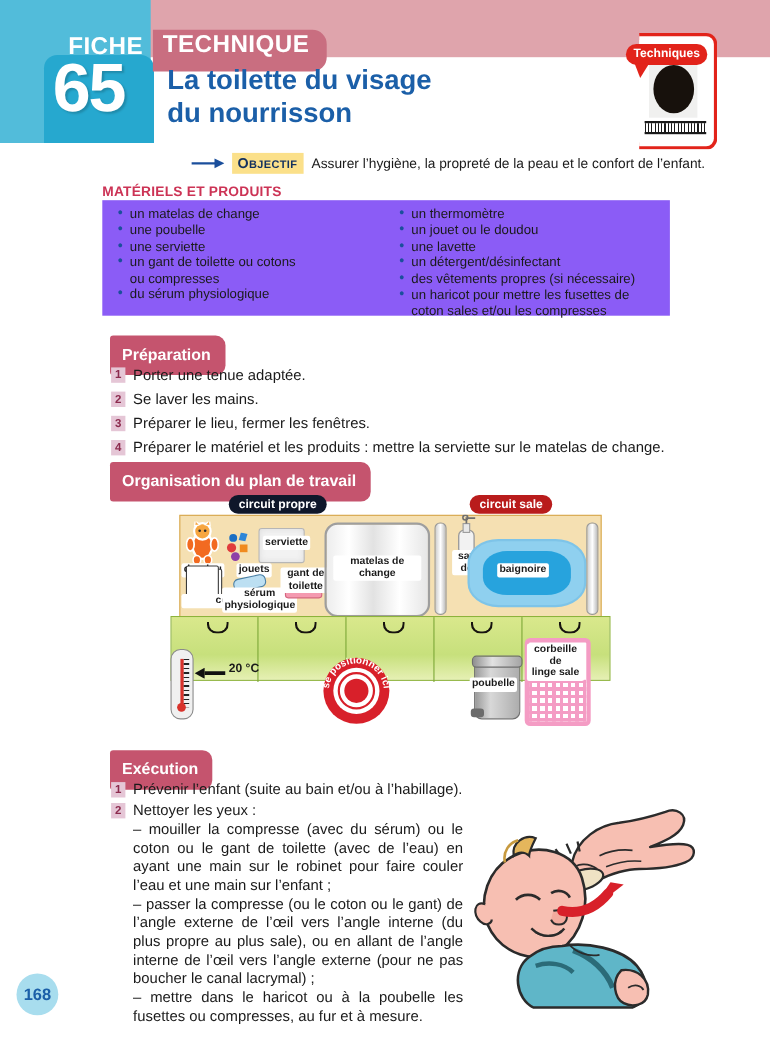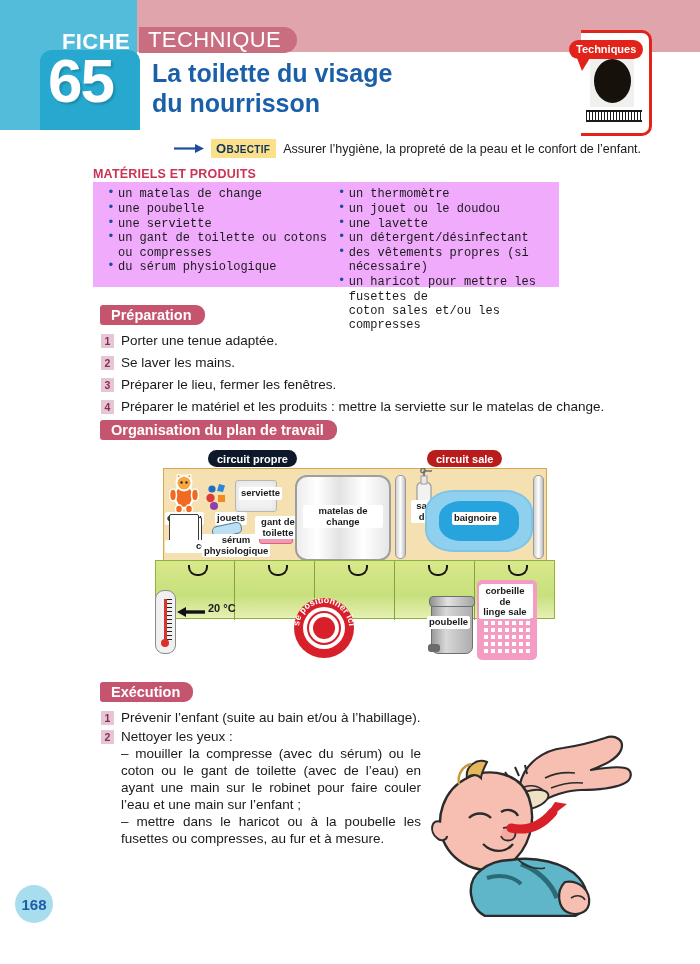--- a/index.html
+++ b/index.html
@@ -28,24 +28,24 @@
     position: absolute; left: 40px; top: 50px; width: 100px; height: 80px;
     background: #26a8cf; border-radius: 12px 12px 0 0;
   }
   .fiche-word {
     position: absolute; left: 62px; top: 29px;
     font-size: 22px; font-weight: bold; color: #ffffff;
     letter-spacing: .4px;
   }
   .technique-pill {
     position: absolute; left: 139px; top: 27px; height: 26px;
-    padding: 0 16px 0 9px;
+    padding: 0 16px 12px 9px;
     background: #c96e80; border-radius: 0 13px 13px 0;
     display: flex; align-items: center;
-    font-size: 22px; font-weight: normal; color: #ffffff; letter-spacing: .4px;
+    font-size: 22px; font-weight: bold; color: #ffffff; letter-spacing: .4px;
   }
   .fiche-number {
     position: absolute; left: 48px; top: 46px;
     font-size: 62px; font-weight: bold; color: #ffffff;
     letter-spacing: -2px; line-height: 70px;
     text-shadow: 2px 2px 2px rgba(0,0,0,.18);
   }
   .fiche-title {
     position: absolute; left: 152px; top: 58px; width: 390px;
     font-size: 25px; font-weight: bold; color: #1b5fa8; line-height: 30px;
@@ -95,40 +95,40 @@
   }
   .obj-tag .cap { font-size: 13px; }
   .obj-text { font-size: 12.5px; color: #1a1a1a; }
 
   
   #materiel-title {
     position: absolute; left: 93px; top: 167px;
     font-size: 12.5px; font-weight: bold; color: #cc3355; letter-spacing: .2px;
   }
   #materiel-box {
-    position: absolute; left: 93px; top: 182px; width: 466px; height: 105px;
-    background: #f0abfc;
-    display: flex; padding-top: 5px; box-sizing: border-box; font-family: Liberation Mono, monospace;
+    position: absolute; left: 93px; top: 182px; width: 516px; height: 105px;
+    background: #8b5cf6;
+    display: flex; padding-top: 5px; box-sizing: border-box;
   }
   #materiel-box ul {
     margin: 0; padding: 0; list-style: none;
     font-size: 12px; line-height: 14.3px; color: #1a1a1a;
   }
   #materiel-box .col-left  { width: 255px; padding-left: 14px; }
   #materiel-box .col-right { width: 250px; padding-left: 5px; }
   #materiel-box li { position: relative; padding-left: 11px; margin-bottom: .5px; }
   #materiel-box li::before {
     content: "•"; position: absolute; left: 0; top: -1px;
     color: #1b4f9c; font-size: 13px;
   }
   #materiel-box li .cont { display: block; padding-left: 0; }
 
   
   .section-pill {
-    position: absolute; height: 20px; background: #c5546e;
+    position: absolute; height: 36px; background: #c5546e;
     border-radius: 3px 9px 9px 3px;
     color: #ffffff; font-size: 14.5px; font-weight: bold;
     display: flex; align-items: center; padding: 0 13px 1px 11px;
     box-sizing: border-box;
   }
   #pill-preparation  { left: 100px; top: 305px; }
   #pill-organisation { left: 100px; top: 420px; }
   #pill-execution    { left: 100px; top: 682px; }
 
   
@@ -523,20 +523,21 @@
 <div id="exec-steps">
   <div class="step">
     <span class="num">1</span>
     <span class="txt">Prévenir l’enfant (suite au bain et/ou à l’habillage).</span>
   </div>
   <div class="step">
     <span class="num">2</span>
     <span class="txt">
       <span>Nettoyer les yeux :</span>
       <span class="sub">– mouiller la compresse (avec du sérum) ou le coton ou le gant de toilette (avec de l’eau) en ayant une main sur le robinet pour faire couler l’eau et une main sur l’enfant ;</span>
+      <span class="sub">– passer la compresse (ou le coton ou le gant) de l’angle externe de l’œil vers l’angle interne (du plus propre au plus sale), ou en allant de l’angle interne de l’œil vers l’angle externe (pour ne pas boucher le canal lacrymal) ;</span>
       <span class="sub">– mettre dans le haricot ou à la poubelle les fusettes ou compresses, au fur et à mesure.</span>
     </span>
   </div>
 </div>
 
 <svg id="baby-illustration" viewBox="0 0 265 185">
 
   <path d="M95 52 C100 30 120 18 138 16 C152 14 168 10 180 6 C190 2 200 8 196 18
            C192 28 176 34 166 38 C178 36 192 34 200 36 C208 38 208 48 198 52
            C186 57 168 58 156 58 C146 58 130 62 120 68 C110 74 98 68 95 52 Z" fill="#f7bfb2" stroke="#2b2b2b" stroke-width="2.2" stroke-linejoin="round"></path>

